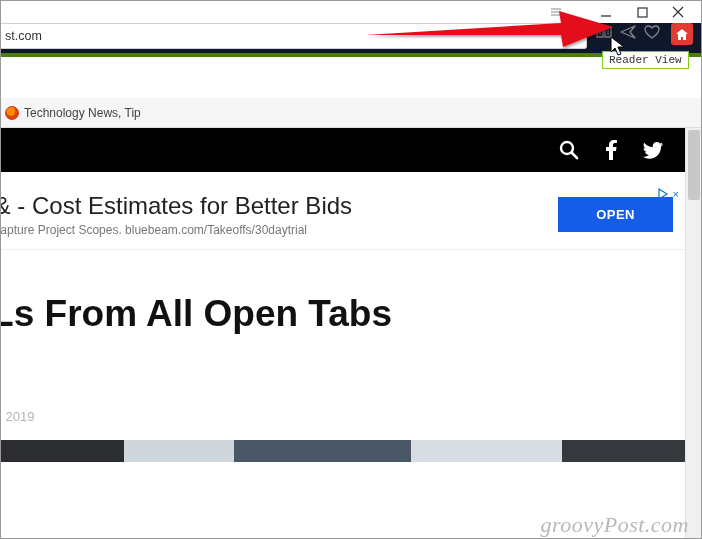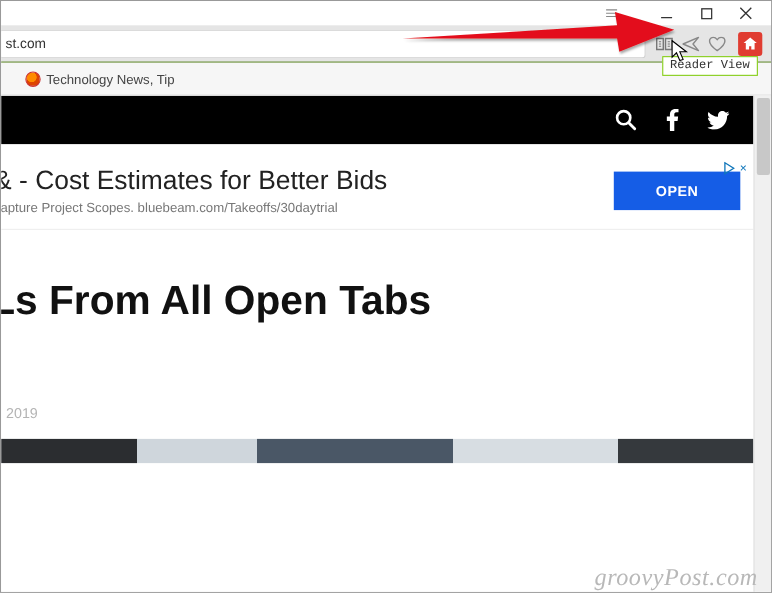--- a/index.html
+++ b/index.html
@@ -23,23 +23,23 @@
     padding-right: 16px;
   }
   .win-btn { width: 14px; height: 14px; display:flex; align-items:center; justify-content:center; color:#555; }
   .win-btn svg { display:block; }
   .titlebar-extra { margin-right: 14px; }
 
   
   .address-row {
     height: 34px;
     display: flex;
-    align-items: center;
-    background: #e5e5e5;
-    border-bottom: 1px solid #4d7c0f;
+    align-items: flex-start;
+    background: #0f172a;
+    border-bottom: 4px solid #4d7c0f;
   }
   .url-box {
     flex: 1;
     height: 26px;
     background: #fff;
     border: 1px solid #d0d0d0;
     border-left: none;
     border-radius: 0 3px 3px 0;
     display: flex;
     align-items: center;
@@ -67,23 +67,24 @@
   }
   .home-btn svg { color:#fff; }
 
   
   .bookmarks-row {
     height: 30px;
     background:#f6f6f6;
     border-bottom:1px solid #ddd;
     display:flex;
     align-items:center;
-    padding-left:22px;
+    padding-left:4px;
     font-size:12px;
     color:#444;
+    margin-top:41px;
   }
   .bm-item { display:flex; align-items:center; gap:5px; }
   .bm-favicon {
     width:14px; height:14px; border-radius:50%;
     background: radial-gradient(circle at 40% 35%, #ff8a00 0 40%, #d40 45% 100%);
     border:1px solid #c33;
   }
 
   
   .viewport {

